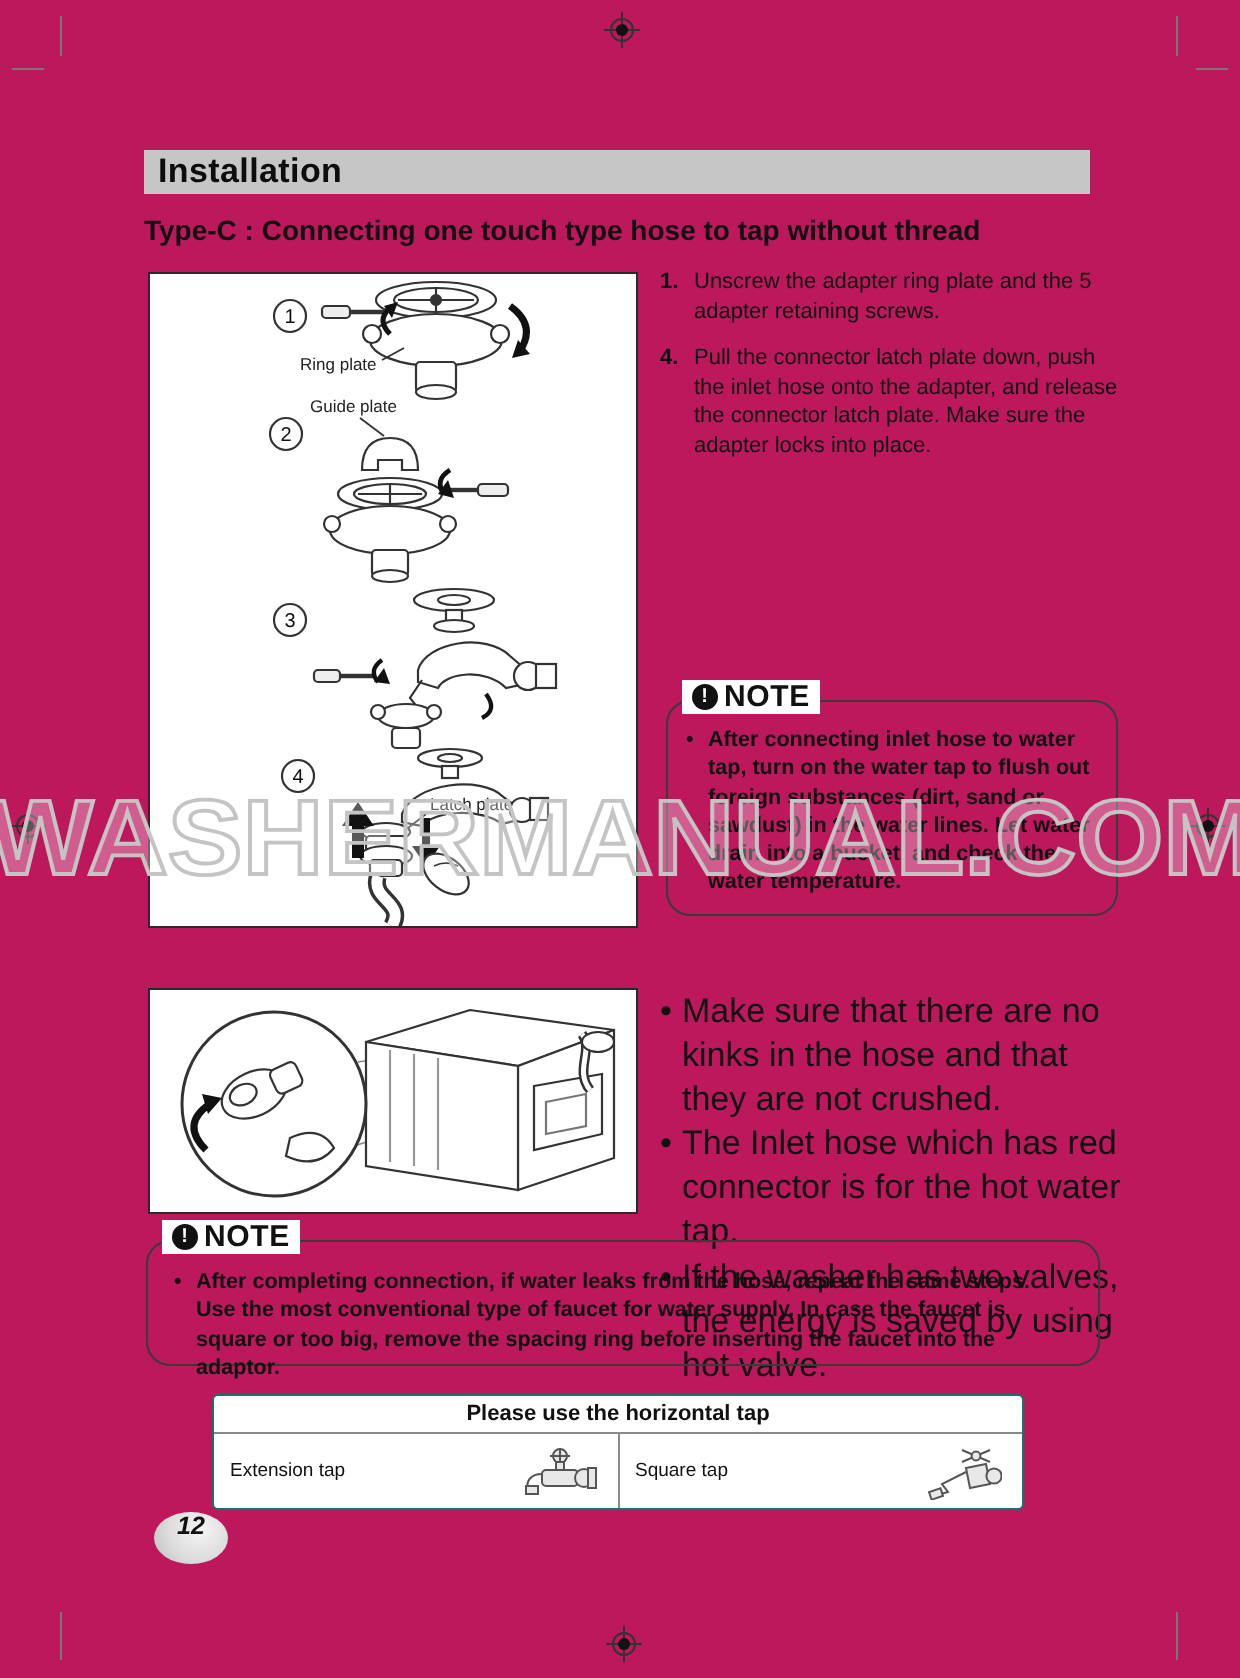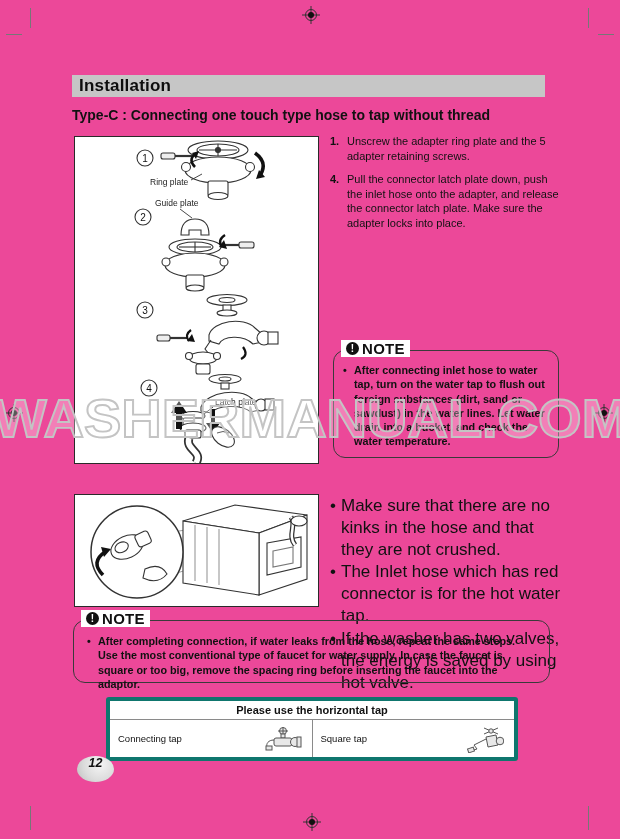--- a/index.html
+++ b/index.html
@@ -1,17 +1,17 @@
 <!DOCTYPE html>
 <html><head>
 <meta charset="utf-8">
 <style>
   html,body { margin:0; padding:0; background:#fff; }
   #page {
-    position:relative; width:620px; height:839px; background:#ec4899;
+    position:relative; width:620px; height:839px; background:#be185d;
     font-family:"Liberation Sans", sans-serif; color:#111; overflow:hidden;
   }
   
   .cropmark { position:absolute; background:#777; }
   .regmark { position:absolute; width:18px; height:18px; }
   
   .header-bar {
     position:absolute; left:72px; top:75px; width:473px; height:22px;
     background:#c6c6c6; display:flex; align-items:center;
   }
@@ -47,21 +47,21 @@
   }
   .step3-heading .mk { font-size:12px; margin-right:4px; }
   .bullets { position:absolute; left:330px; top:495px; width:237px; }
   .bullet { font-size:17px; line-height:1.3; padding-left:11px; }
   .bullet .blt { margin-left:-11px; display:inline-block; width:11px; }
   .bullet.gap { margin-top:9px; }
   .bullet.bold { font-weight:700; }
   
   .tap-table {
     position:absolute; left:106px; top:697px; width:404px;
-    border:4px solid #0f766e; border-radius:3px; background:#fff;
+    border:1px solid #0f766e; border-radius:3px; background:#fff;
   }
   .tap-table-header {
     height:18px; border-bottom:1px solid #8a8a8a; text-align:center;
     font-size:11px; font-weight:700; line-height:18px;
   }
   .tap-row { display:flex; height:37px; }
   .tap-cell { flex:1; display:flex; align-items:center; justify-content:space-between; padding:0 10px 0 8px; }
   .tap-cell + .tap-cell { border-left:1px solid #8a8a8a; }
   .tap-cell .lbl { font-size:9.5px; }
   
@@ -279,21 +279,21 @@
     <div class="note-body" style="padding:13px 8px 4px 13px;">
       <div class="note-item"><span class="blt">•</span><span>After completing connection, if water leaks from the hose, repeat the same steps.
 Use the most conventional type of faucet for water supply. In case the faucet is square or too big, remove the spacing ring before inserting the faucet into the adaptor.</span></div>
     </div>
   </div>
 
   <div class="tap-table">
     <div class="tap-table-header">Please use the horizontal tap</div>
     <div class="tap-row">
       <div class="tap-cell">
-        <span class="lbl">Connecting tap</span>
+        <span class="lbl">Extension tap</span>
         <svg width="38" height="26" viewBox="0 0 38 26">
           <g stroke="#555" fill="#e8e8e8" stroke-width="1">
             <circle cx="19" cy="5" r="3.5"></circle>
               <line x1="14" y1="5" x2="24" y2="5"></line>
               <line x1="19" y1="1" x2="19" y2="9"></line>
             <rect x="17" y="8" width="4" height="4"></rect>
             <rect x="10" y="12" width="18" height="8" rx="2"></rect>
             <circle cx="31" cy="16" r="4.5"></circle>
               <rect x="33" y="11" width="4" height="10"></rect>
             <path d="M10,14 C4,14 2,18 3,21 L8,21" fill="none"></path>

